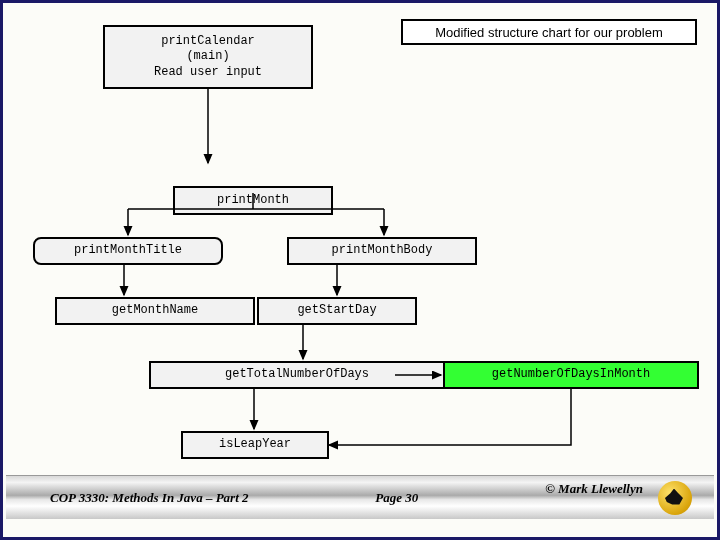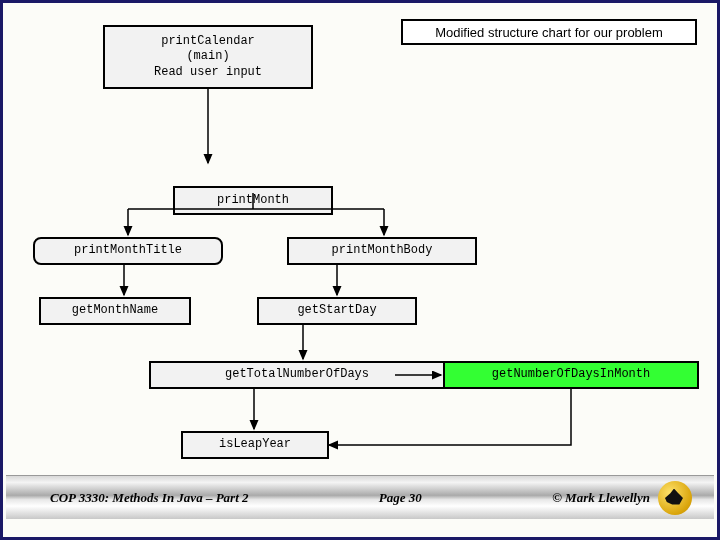--- a/index.html
+++ b/index.html
@@ -59,21 +59,21 @@
     align-items: center;
     justify-content: space-between;
     font-family: Georgia, "Times New Roman", serif;
     font-weight: bold;
     font-style: italic;
     font-size: 13px;
     padding: 0 22px 0 44px;
     color: #000;
   }
   .footer .center { font-style: italic; }
-  .footer .right { display: flex; align-items: center; gap: 8px; }
+  .footer .right { display: flex; gap: 15px; }
   .pegasus {
     width: 34px; height: 34px;
     border-radius: 50%;
     background: radial-gradient(circle at 35% 35%, #ffe26a 0%, #d9a40a 70%, #b8860b 100%);
     position: relative;
     overflow: hidden;
   }
   .pegasus::after {
     content: "";
     position: absolute;
@@ -103,21 +103,21 @@
   </div>
 
   <div class="box" style="left:30px; top:234px; width:190px; height:28px;border-radius:8px;">
     <span>printMonthTitle</span>
   </div>
 
   <div class="box" style="left:284px; top:234px; width:190px; height:28px;">
     <span>printMonthBody</span>
   </div>
 
-  <div class="box" style="left:36px; top:294px; width:152px; height:28px;">
+  <div class="box" style="left:52px; top:294px; width:200px; height:28px;">
     <span>getMonthName</span>
   </div>
 
   <div class="box" style="left:254px; top:294px; width:160px; height:28px;">
     <span>getStartDay</span>
   </div>
 
   <div class="box" style="left:146px; top:358px; width:296px; height:28px;">
     <span>getTotalNumberOfDays</span>
   </div>

